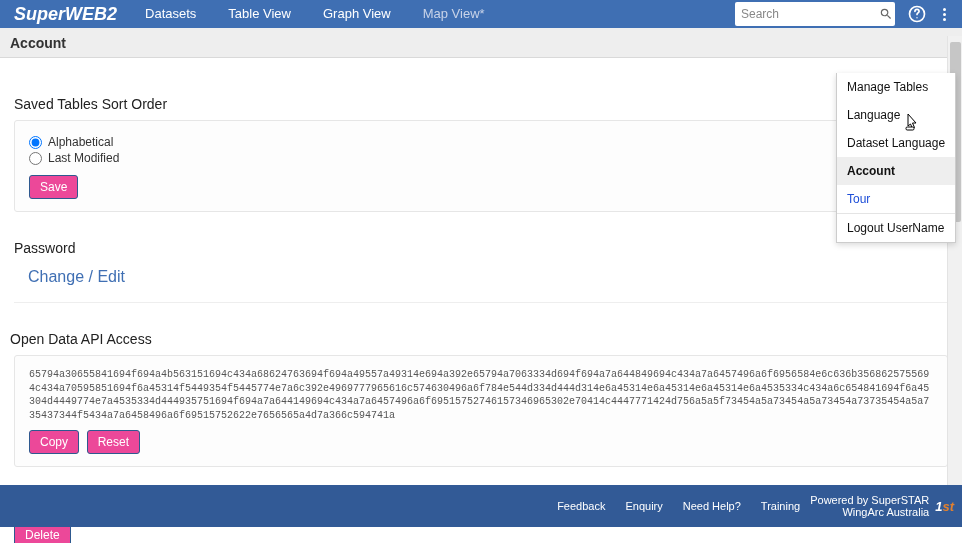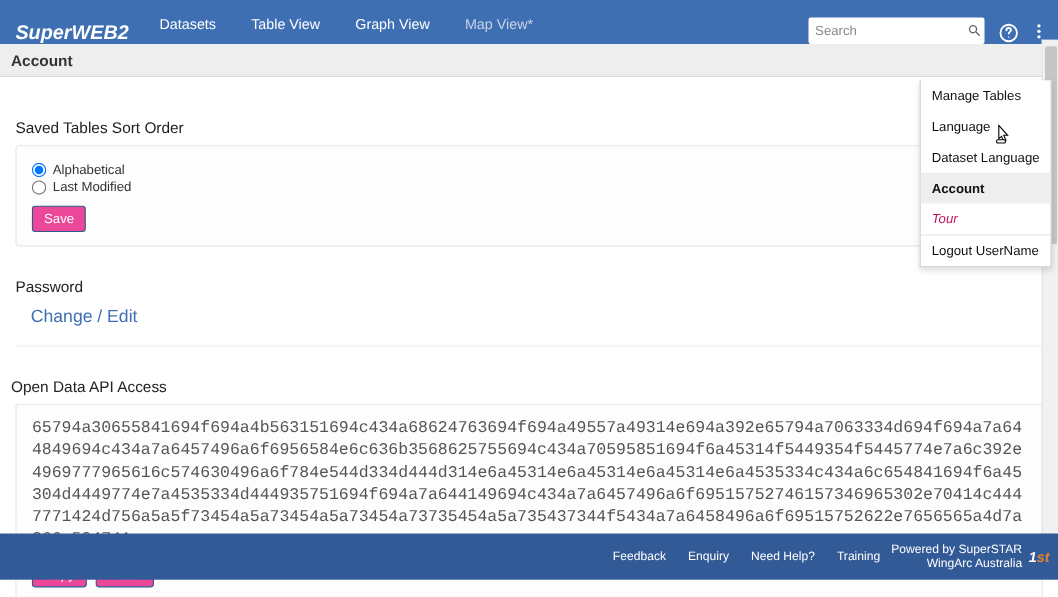--- a/index.html
+++ b/index.html
@@ -9,23 +9,23 @@
       width: 962px;
       height: 543px;
       background: #fff;
       color: #333;
       position: relative;
       overflow: hidden;
     }
     
     .topbar {
       background: #3f6fb3;
-      height: 40px;
-      display: flex;
-      align-items: flex-end;
+      height: 28px;
+      display: flex;
+      align-items: center;
       color: #fff;
       padding: 0 8px;
     }
     .brand {
       font-size: 18px;
       font-weight: bold;
       font-style: italic;
       padding: 0 12px 0 6px;
     }
     .nav-items { display: flex; }
@@ -132,21 +132,21 @@
       padding: 4px 0;
       display: inline-block;
     }
     hr.sep {
       border: none;
       border-top: 1px solid #eee;
       margin: 12px 0;
     }
     .api-box {
       font-family: "Courier New", monospace;
-      font-size: 15px;
+      font-size: 10px;
       color: #555;
       word-break: break-all;
       line-height: 1.35;
     }
     
     .dropdown {
       position: absolute;
       top: 36px;
       right: 6px;
       width: 120px;
@@ -158,21 +158,21 @@
       z-index: 100;
       margin-top: 37px;
     }
     .dropdown-item {
       padding: 7px 10px;
       font-size: 12px;
       color: #111;
       cursor: pointer;
       white-space: nowrap;
     }
-    .dropdown-item.disabled { color: #be185d; cursor: default; font-style: italic; }
+    .dropdown-item.disabled { color: #1d4ed8; cursor: default; }
     .dropdown-item.hover { background: #eee; font-weight: bold; }
     .dropdown hr {
       border: none; border-top: 1px solid #e4e4e4; margin: 0;
     }
     
     .cursor {
       position: absolute;
       top: 113px;
       right: 42px;
       z-index: 200;

